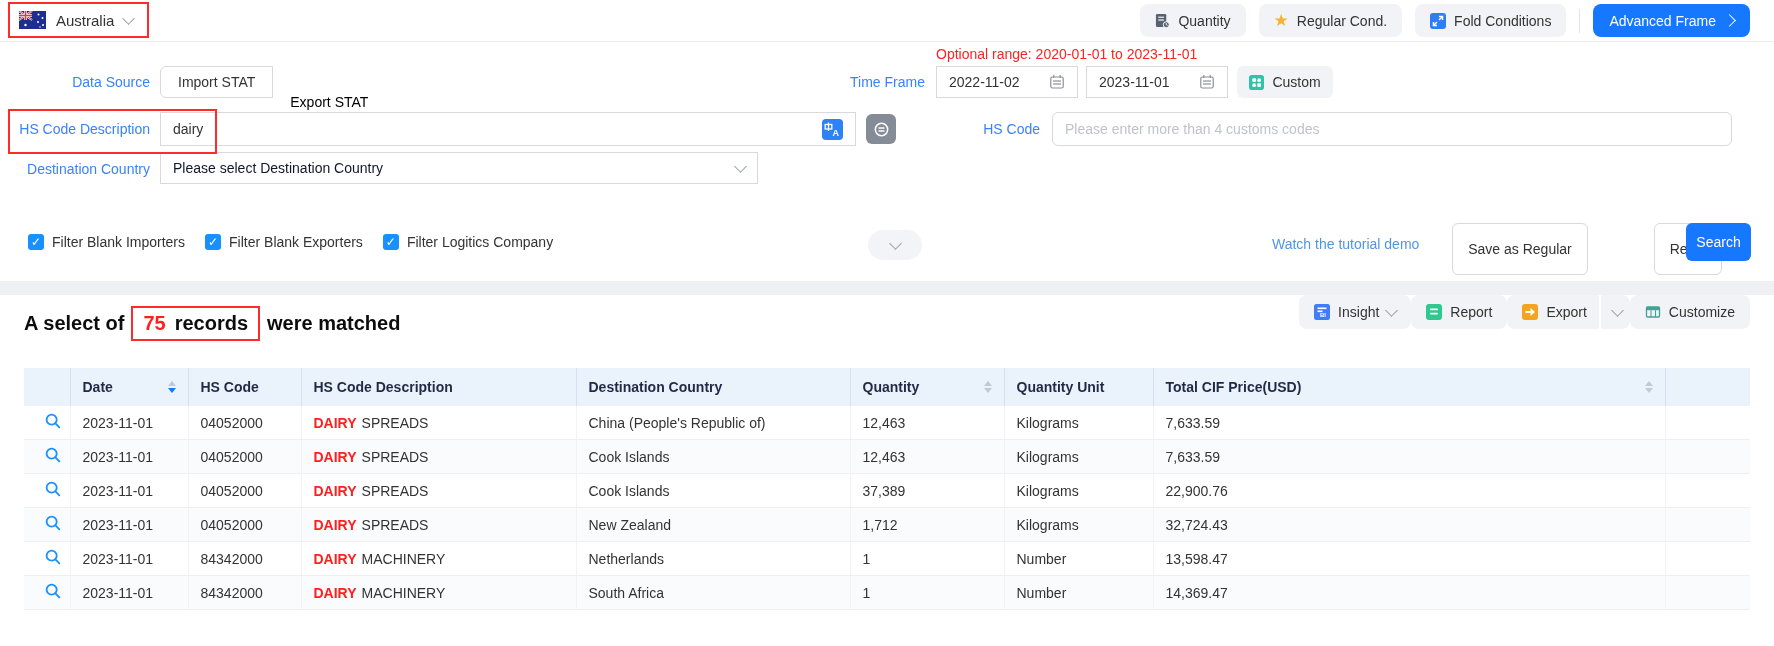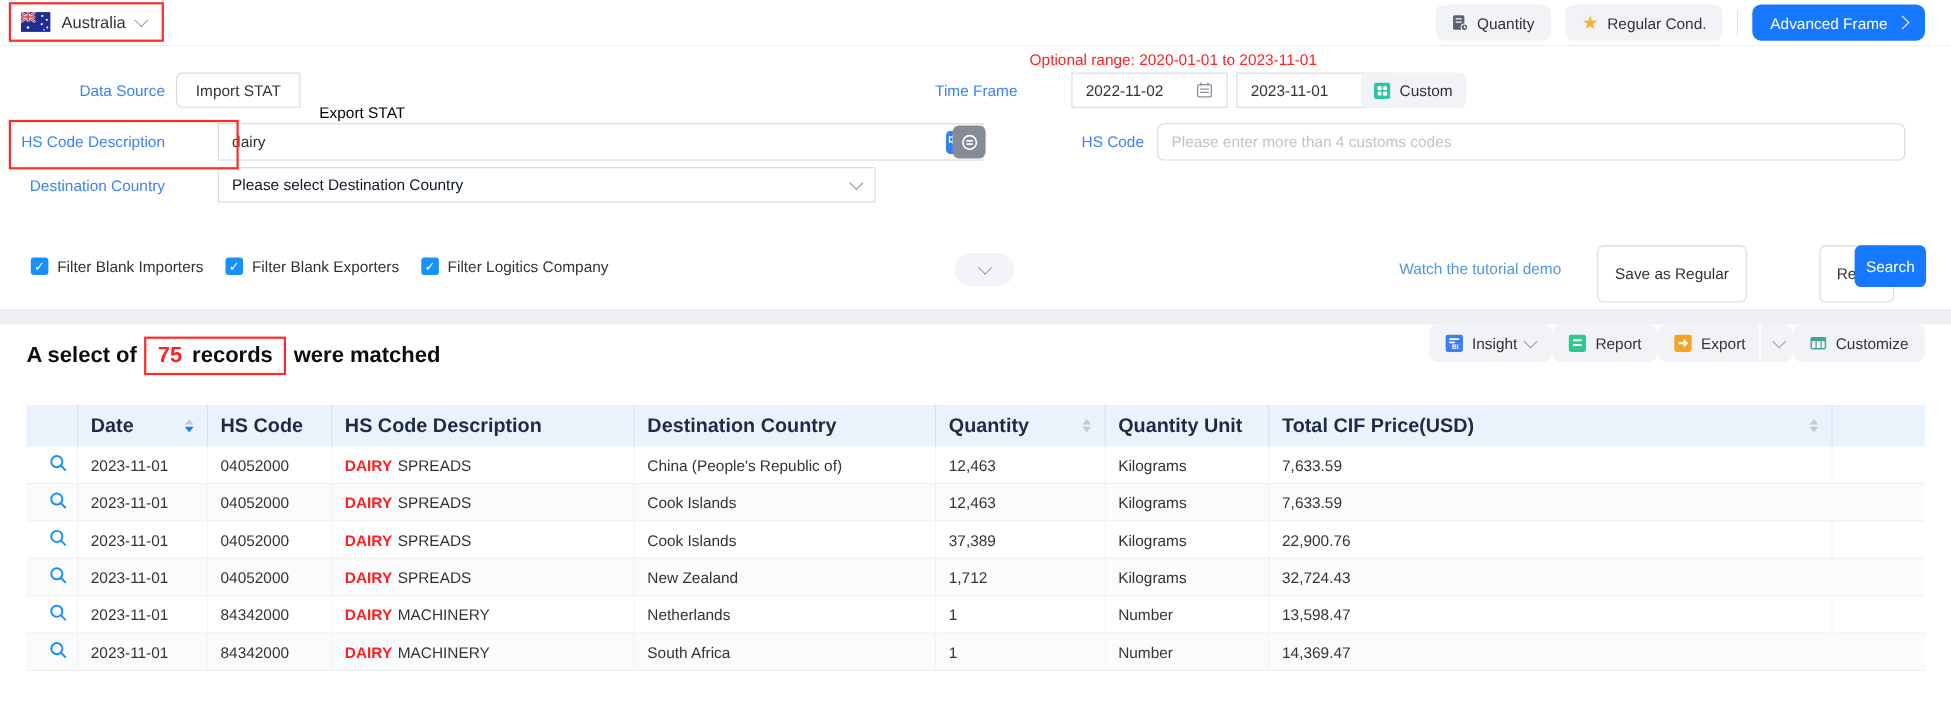--- a/index.html
+++ b/index.html
@@ -25,21 +25,21 @@
   .chev.right{transform:rotate(-45deg);margin-top:0;}
 
   
   .form-label{position:absolute;width:150px;text-align:right;color:#3b82f6;}
   .seg{position:absolute;left:160px;top:66px;height:32px;display:flex;cursor:pointer;}
   .seg .opt-import{box-sizing:border-box;border:1px solid #d9d9d9;border-radius:6px 0 0 6px;background:#fff;
         display:flex;align-items:center;padding:0 17px;color:#333;}
   .seg .opt-export{border-radius:0 6px 6px 0;background:#def0fd;color:#000000;display:flex;align-items:center;padding:0 17px;margin-top:36px;}
 
   .input{box-sizing:border-box;border:1px solid #d9d9d9;border-radius:0;background:#fff;display:flex;
-         align-items:center;padding:0 12px;position:absolute;margin-left:38px;}
+         align-items:center;padding:0 12px;position:absolute;}
   .placeholder{color:#0f172a;}
   .opt-range{position:absolute;left:936px;top:46px;color:#ff2222;font-size:14px;}
   .custom-btn{position:absolute;left:1237px;top:66px;width:96px;height:32px;background:#f1f3f6;border-radius:6px;
         display:flex;align-items:center;justify-content:center;gap:8px;cursor:pointer;}
   .hs-input{position:absolute;left:1052px;top:112px;width:680px;height:34px;box-sizing:border-box;
         border:1px solid #d9d9d9;border-radius:6px;padding:0 12px;font-family:"Liberation Sans",sans-serif;
         font-size:14px;color:#333;outline:none;}
   .hs-input::placeholder{color:#bfc3cb;}
   .gray-sq-btn{position:absolute;left:866px;top:114px;width:30px;height:30px;background:#868c97;border-radius:6px;
         display:flex;align-items:center;justify-content:center;cursor:pointer;}
@@ -66,21 +66,21 @@
   .summary{position:absolute;left:24px;top:306px;font-size:20px;font-weight:bold;color:#0d0d0d;
         display:flex;align-items:center;gap:7px;}
   .red-frame{border:2px solid #ff2a2a;padding:4px 10px;display:inline-flex;gap:9px;align-items:center;}
   .count-red{color:#ff1f1f;}
   .results-actions{position:absolute;right:24px;top:295px;display:flex;height:34px;padding-left:32px;}
   .results-actions .pill{height:34px;}
   .pill .inner-div{width:2px;height:34px;background:#fff;margin:0 4px;}
 
   
   table.data{position:absolute;left:24px;top:368px;width:1726px;border-collapse:collapse;table-layout:fixed;}
-  table.data th{height:38px;background:#eaf2fc;border-right:1px solid #d5e0f0;font-size:18px;font-weight:bold;
+  table.data th{height:38px;background:#eaf2fc;border-right:1px solid #d5e0f0;font-size:14px;font-weight:bold;
         color:#1f2a44;text-align:left;padding:0 0 0 12px;}
   table.data th:last-child{border-right:none;}
   table.data th .th-flex{display:flex;align-items:center;padding-right:12px;}
   .sorter{margin-left:auto;display:flex;flex-direction:column;gap:2px;}
   .caret-up{width:0;height:0;border-left:4px solid transparent;border-right:4px solid transparent;
         border-bottom:5px solid #c3c9d4;}
   .caret-down{width:0;height:0;border-left:4px solid transparent;border-right:4px solid transparent;
         border-top:5px solid #c3c9d4;}
   .caret-down.active{border-top-color:#1677ff;}
   table.data td{height:33px;border-bottom:1px solid #edeff2;border-right:1px solid #f1f3f6;
@@ -139,20 +139,34 @@
           <circle cx="12" cy="12.5" r="3.2" fill="#596273" stroke="#fff" stroke-width="1"></circle>
               <polyline points="12,10.8 12,12.6 13.4,13.2" stroke="#fff" stroke-width="1" fill="none"></polyline>
             </svg>
         </span>
         <span>Quantity</span>
       </div>
       <div class="pill">
         <span style="color:#f7b32b;font-size:17px;line-height:1;">★</span>
         <span>Regular Cond.</span>
       </div>
+      <div class="pill">
+        <span style="line-height:0;">
+          <svg width="16" height="16" viewBox="0 0 16 16">
+              <rect width="16" height="16" rx="3" fill="#2e7cf6"></rect>
+          <g stroke="#fff" stroke-width="1.5" fill="none">
+                <polyline points="9,3.5 12.5,3.5 12.5,7"></polyline>
+                <polyline points="7,12.5 3.5,12.5 3.5,9"></polyline>
+                <line x1="12" y1="4" x2="9" y2="7"></line>
+                <line x1="4" y1="12" x2="7" y2="9"></line>
+              </g>
+            </svg>
+        </span>
+        <span>Fold Conditions</span>
+      </div>
       <div class="vdiv"></div>
       <div class="btn-advanced">
         <span>Advanced Frame</span>
         <span class="chev white right"></span>
       </div>
     </div>
   </div>
 
   <span class="opt-range">Optional range:  2020-01-01 to 2023-11-01</span>
 

